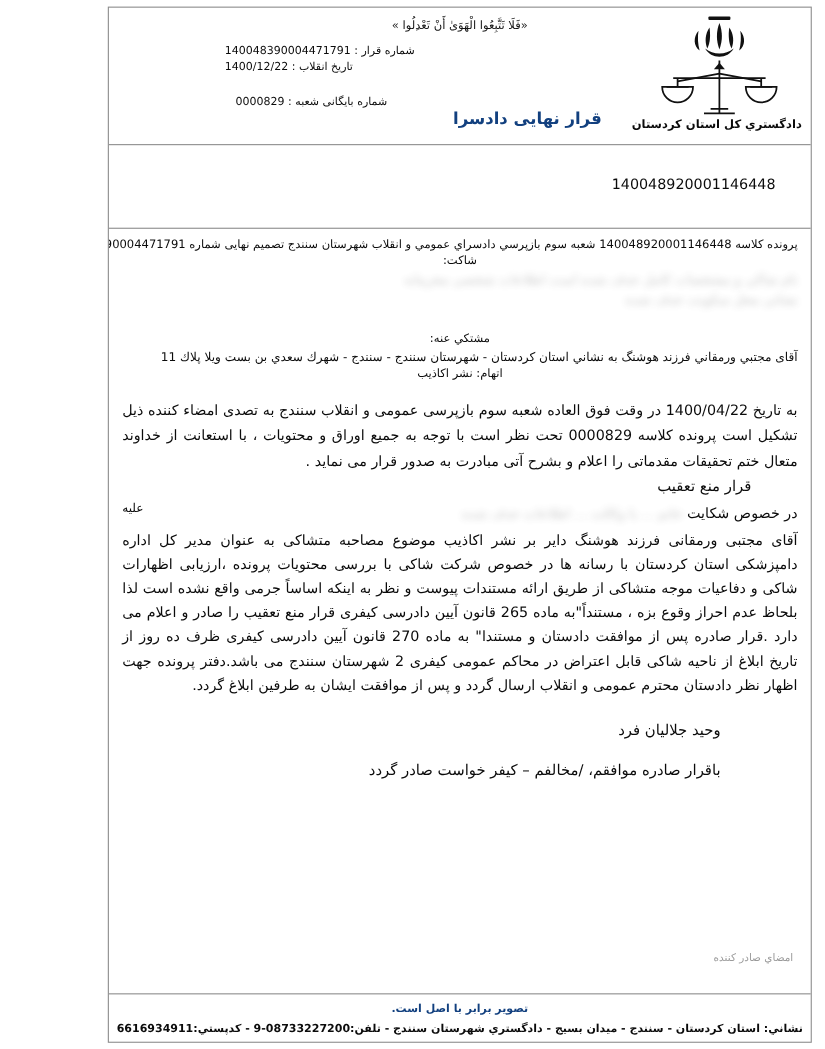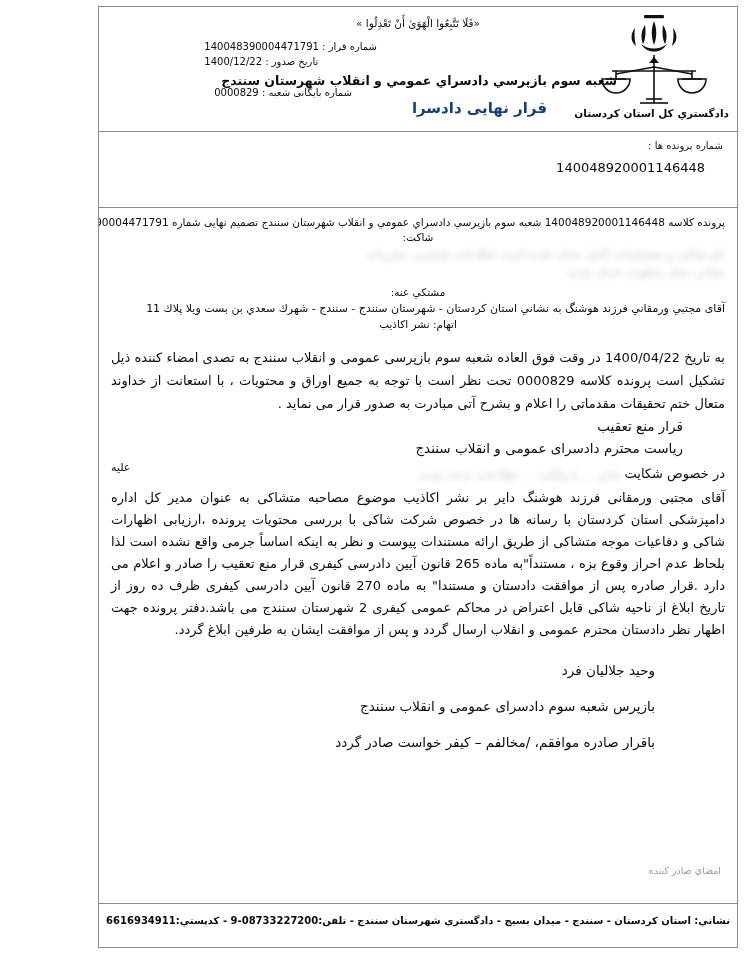--- a/index.html
+++ b/index.html
@@ -117,21 +117,21 @@
     padding: 8px 14px 0 0;
   }
   .filenum-label {
     font-size: 10px;
     text-align: right;
     color: #151515;
   }
   .filenum-value {
     font-size: 13px;
     text-align: right;
-    margin-top: 9px;
+    margin-top: 21px;
     padding-right: 18px;
     direction: ltr;
     unicode-bidi: embed;
   }
 
   
   .body {
     position: absolute;
     left: 13px;
     right: 13px;
@@ -253,31 +253,30 @@
   <div class="header">
 
     <div class="ayah">«فَلَا تَتَّبِعُوا الْهَوَىٰ أَنْ تَعْدِلُوا »</div>
 
     <div class="meta-block">
       <div class="meta-row">
         <span>شماره قرار :</span>
         <span class="ltr">140048390004471791</span>
       </div>
       <div class="meta-row">
-        <span>تاریخ صدور :</span>
+        <span>تاریخ انقلاب :</span>
         <span class="ltr">1400/12/22</span>
       </div>
     </div>
 
     <div class="meta-archive">
       <span>شماره بایگانی شعبه :</span>
       <span class="ltr">0000829</span>
     </div>
 
-    <div class="branch-title">شعبه سوم بازپرسي دادسراي عمومي و انقلاب شهرستان سنندج</div>
     <div class="doc-kind">قرار نهایی دادسرا</div>
 
     <div class="emblem-wrap">
       <svg class="emblem-svg" width="120" height="98" viewBox="0 0 120 98">
 
         <g fill="#111">
           <rect x="50" y="4" width="20" height="3.2" rx="1"></rect>
           <path d="M60 10 C57 18 57 26 60 34 C63 26 63 18 60 10 Z"></path>
           <path d="M51 14 C47 20 46.5 27 49 33 C51.6 28.5 52 20.5 51 14 Z"></path>
           <path d="M69 14 C73 20 73.5 27 71 33 C68.4 28.5 68 20.5 69 14 Z"></path>
@@ -299,54 +298,52 @@
           <path d="M98 68 L88 68 M98 68 L108 68"></path>
           <path d="M46 92 L74 92"></path>
           <path d="M52 88 L68 88"></path>
         </g>
       </svg>
       <div class="emblem-caption">دادگستري كل استان كردستان</div>
     </div>
   </div>
 
   <div class="filenum">
-    <div class="filenum-label">شماره پرونده ها :</div>
     <div class="filenum-value ltr">140048920001146448</div>
   </div>
 
   <div class="body">
 
     <div class="line">پرونده کلاسه 140048920001146448 شعبه سوم بازپرسي دادسراي عمومي و انقلاب شهرستان سنندج تصمیم نهایی شماره 140048390004471791</div>
 
     <div class="small-label">شاکت:</div>
     <div class="redacted">نام شاکی و مشخصات کامل حذف شده است اطلاعات شخصی محرمانه</div>
     <div class="redacted">نشانی محل سکونت حذف شده</div>
 
-    <div class="small-label" style="margin-top:4px">مشتکي عنه:</div>
+    <div class="small-label" style="margin-top:20px">مشتکي عنه:</div>
     <div class="party-line">آقای مجتبي ورمقاني فرزند هوشنگ به نشاني استان كردستان - شهرستان سنندج - سنندج - شهرك سعدي بن بست ویلا پلاك 11</div>
     <div class="small-label">اتهام: نشر اکاذیب</div>
 
     <div class="para">به تاریخ 1400/04/22 در وقت فوق العاده شعبه سوم بازپرسی عمومی و انقلاب سنندج به تصدی امضاء کننده ذیل تشکیل است پرونده کلاسه 0000829 تحت نظر است با توجه به جمیع اوراق و محتویات ، با استعانت از خداوند متعال ختم تحقیقات مقدماتی را اعلام و بشرح آتی مبادرت به صدور قرار می نماید .</div>
 
     <div class="heading">قرار منع تعقیب</div>
-    <div class="heading">ریاست محترم دادسرای عمومی و انقلاب سنندج</div>
 
     <div style="text-align:left; font-size:11px; margin-top:2px;">علیه</div>
 
     <div style="margin-top:-12px; font-size:13px; line-height:23px; text-align:right;">
       <span>در خصوص شکایت</span>
       <span class="redacted inline" style="width:430px;">خانم ... با وکالت ... اطلاعات حذف شده</span>
     </div>
 
     <div class="para tight" style="margin-top:2px">آقای مجتبی ورمقانی فرزند هوشنگ دایر بر نشر اکاذیب موضوع مصاحبه متشاکی به عنوان مدیر کل اداره دامپزشکی استان کردستان با رسانه ها در خصوص شرکت شاکی با بررسی محتویات پرونده ،ارزیابی اظهارات شاکی و دفاعیات موجه متشاکی از طریق ارائه مستندات پیوست و نظر به اینکه اساساً جرمی واقع نشده است لذا بلحاظ عدم احراز وقوع بزه ، مستنداً"به ماده 265 قانون آیین دادرسی کیفری قرار منع تعقیب را صادر و اعلام می دارد .قرار صادره پس از موافقت دادستان و مستندا" به ماده 270 قانون آیین دادرسی کیفری ظرف ده روز از تاریخ ابلاغ از ناحیه شاکی قابل اعتراض در محاکم عمومی کیفری 2 شهرستان سنندج می باشد.دفتر پرونده جهت اظهار نظر دادستان محترم عمومی و انقلاب ارسال گردد و پس از موافقت ایشان به طرفین ابلاغ گردد.</div>
 
     <div class="sig-name">وحید جلالیان فرد</div>
-    <div class="sig-role">بازپرس شعبه سوم دادسرای عمومی و انقلاب سنندج</div>
     <div class="sig-order">باقرار صادره موافقم، /مخالفم – کیفر خواست صادر گردد</div>
 
     <div class="sig-note">امضاي صادر كننده</div>
   </div>
 
   <div class="footer">
+    <div class="footer-certify">تصویر برابر با اصل است.</div>
     <div class="footer-address">نشاني:  استان كردستان - سنندج - ميدان بسيج - دادگستري شهرستان سنندج - تلفن:08733227200-9 - كدپستي:6616934911</div>
   </div>
 
 </div>
 
 </body></html>

